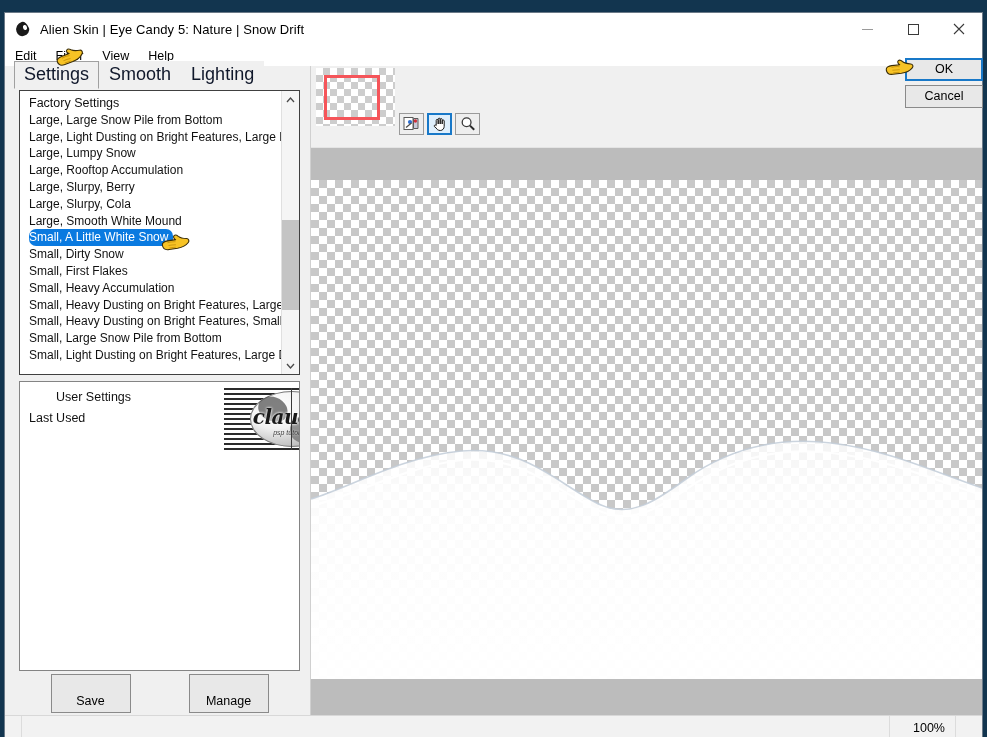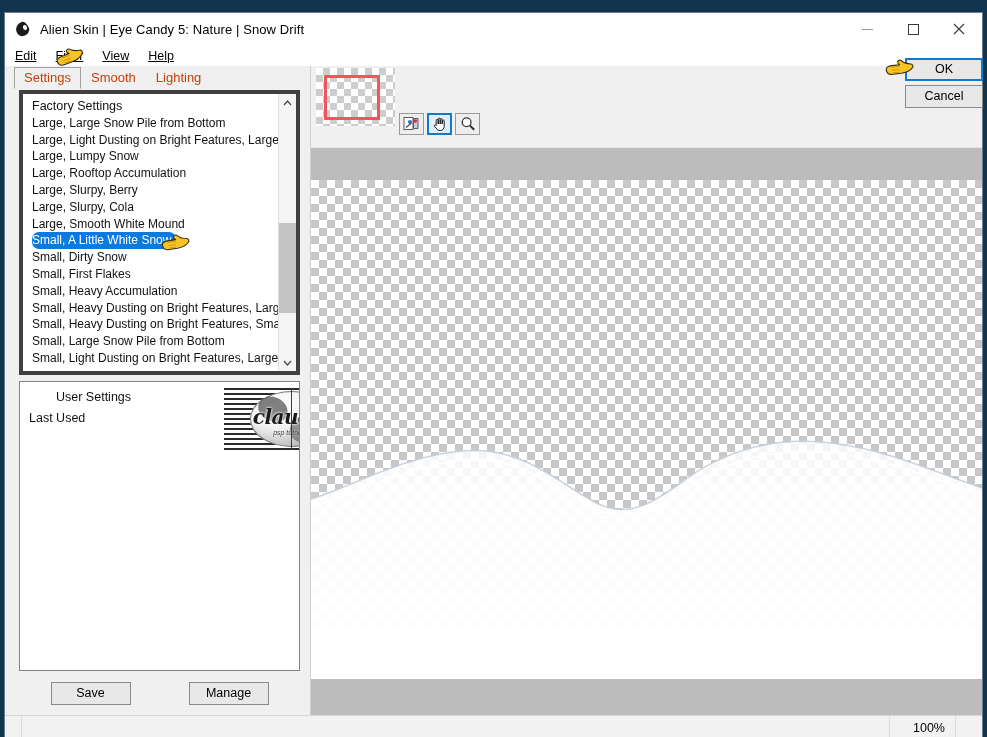--- a/index.html
+++ b/index.html
@@ -99,23 +99,23 @@
     position: relative;
   }
   .tabstrip {
     height: 22px;
     display: flex; align-items: flex-end;
     padding-left: 9px;
     background: #f0f0f0;
     position: relative; z-index: 3;
   }
   .tab {
-    font-size: 13px;
+    font-size: 18px;
     padding: 2px 9px 3px 9px;
-    color: #c2410c;
+    color: #0f172a;
     background: #f0f0f0;
     border: 1px solid transparent;
     border-bottom: none;
     cursor: default;
     position: relative;
     white-space: nowrap;
   }
   .tab.active {
     background: #f0f0f0;
     border-color: #a0a0a0;
@@ -127,21 +127,21 @@
     display: flex; flex-direction: column;
     padding: 0 10px 0 14px;
     min-height: 0;
   }
   
   .listbox {
     margin-top: 2px;
     height: 285px;
     flex: 0 0 285px;
     background: #ffffff;
-    border: 4px solid #404040;
+    border: 1px solid #404040;
     box-sizing: border-box;
     display: flex;
     overflow: hidden;
     position: relative;
   }
   .listitems {
     flex: 1 1 auto;
     padding-top: 4px;
     overflow: hidden;
   }
@@ -283,21 +283,21 @@
     height: 44px;
     flex: 0 0 44px;
     display: flex; align-items: center; justify-content: center;
     gap: 58px;
   }
   .btn {
     font-size: 12.5px;
     background: #e8e8e8;
     border: 1px solid #8a8a8a;
     color: #000;
-    padding: 3px 0 4px 0;
+    padding: 19px 0 4px 0;
     width: 80px;
     text-align: center;
     cursor: default;
     box-sizing: border-box;
   }
   
   .rightpane {
     flex: 1 1 auto;
     display: flex; flex-direction: column;
     background: #f0f0f0;

